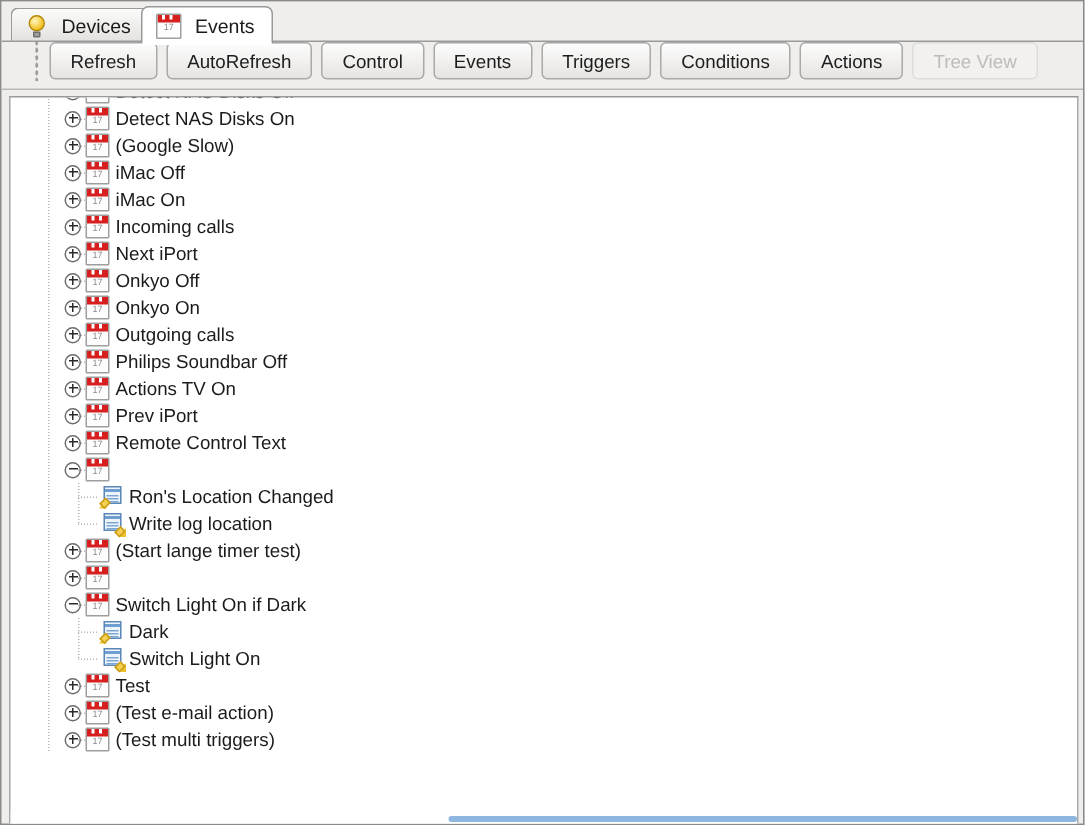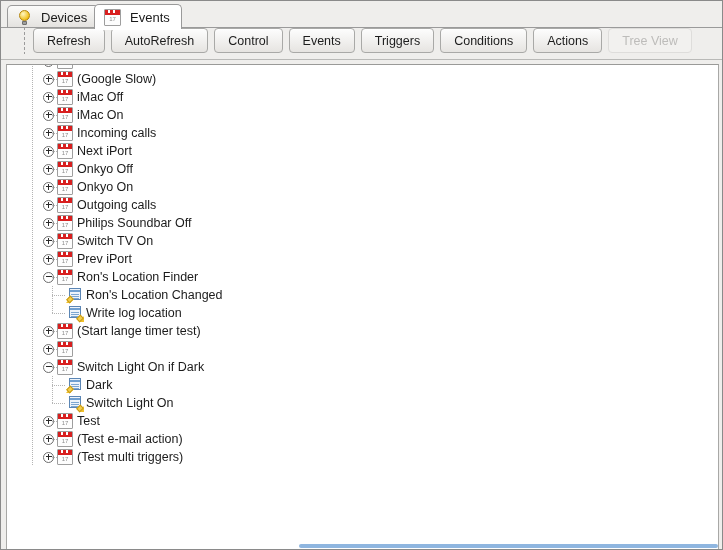--- a/index.html
+++ b/index.html
@@ -177,20 +177,36 @@
               <div class="toggle plus">
                 <span class="box"></span>
                 <span class="stub"></span>
               </div>
               <span class="ico ico-cal">
                 <span class="hd"></span>
                 <span class="n1"></span>
                 <span class="n2"></span>
                 <span class="num">17</span>
               </span>
+              <span class="lbl">Detect NAS Disks On</span>
+            </div>
+            <div class="row">
+              <div class="indent" style="width: 33px;">
+                <span class="guide" style="left: 25px;"></span>
+              </div>
+              <div class="toggle plus">
+                <span class="box"></span>
+                <span class="stub"></span>
+              </div>
+              <span class="ico ico-cal">
+                <span class="hd"></span>
+                <span class="n1"></span>
+                <span class="n2"></span>
+                <span class="num">17</span>
+              </span>
               <span class="lbl">(Google Slow)</span>
             </div>
             <div class="row">
               <div class="indent" style="width: 33px;">
                 <span class="guide" style="left: 25px;"></span>
               </div>
               <div class="toggle plus">
                 <span class="box"></span>
                 <span class="stub"></span>
               </div>
@@ -321,21 +337,21 @@
               <div class="toggle plus">
                 <span class="box"></span>
                 <span class="stub"></span>
               </div>
               <span class="ico ico-cal">
                 <span class="hd"></span>
                 <span class="n1"></span>
                 <span class="n2"></span>
                 <span class="num">17</span>
               </span>
-              <span class="lbl">Switch TV On</span>
+              <span class="lbl">Actions TV On</span>
             </div>
             <div class="row">
               <div class="indent" style="width: 33px;">
                 <span class="guide" style="left: 25px;"></span>
               </div>
               <div class="toggle plus">
                 <span class="box"></span>
                 <span class="stub"></span>
               </div>
               <span class="ico ico-cal">
@@ -343,31 +359,46 @@
                 <span class="n1"></span>
                 <span class="n2"></span>
                 <span class="num">17</span>
               </span>
               <span class="lbl">Prev iPort</span>
             </div>
             <div class="row">
               <div class="indent" style="width: 33px;">
                 <span class="guide" style="left: 25px;"></span>
               </div>
+              <div class="toggle plus">
+                <span class="box"></span>
+                <span class="stub"></span>
+              </div>
+              <span class="ico ico-cal">
+                <span class="hd"></span>
+                <span class="n1"></span>
+                <span class="n2"></span>
+                <span class="num">17</span>
+              </span>
+              <span class="lbl">Remote Control Text</span>
+            </div>
+            <div class="row">
+              <div class="indent" style="width: 33px;">
+                <span class="guide" style="left: 25px;"></span>
+              </div>
               <div class="toggle">
                 <span class="box"></span>
                 <span class="stub"></span>
               </div>
               <span class="ico ico-cal">
                 <span class="hd"></span>
                 <span class="n1"></span>
                 <span class="n2"></span>
                 <span class="num">17</span>
               </span>
-              <span class="lbl">Ron's Location Finder</span>
             </div>
             <div class="row">
               <div class="indent" style="width: 33px;">
                 <span class="guide" style="left: 25px;"></span>
               </div>
               <div class="indent" style="width: 27px;">
                 <span class="elbow" style="left: 12px; width: 14px;"></span>
                 <span class="guide" style="left: 12px;"></span>
               </div>
               <span class="ico ico-doc">

